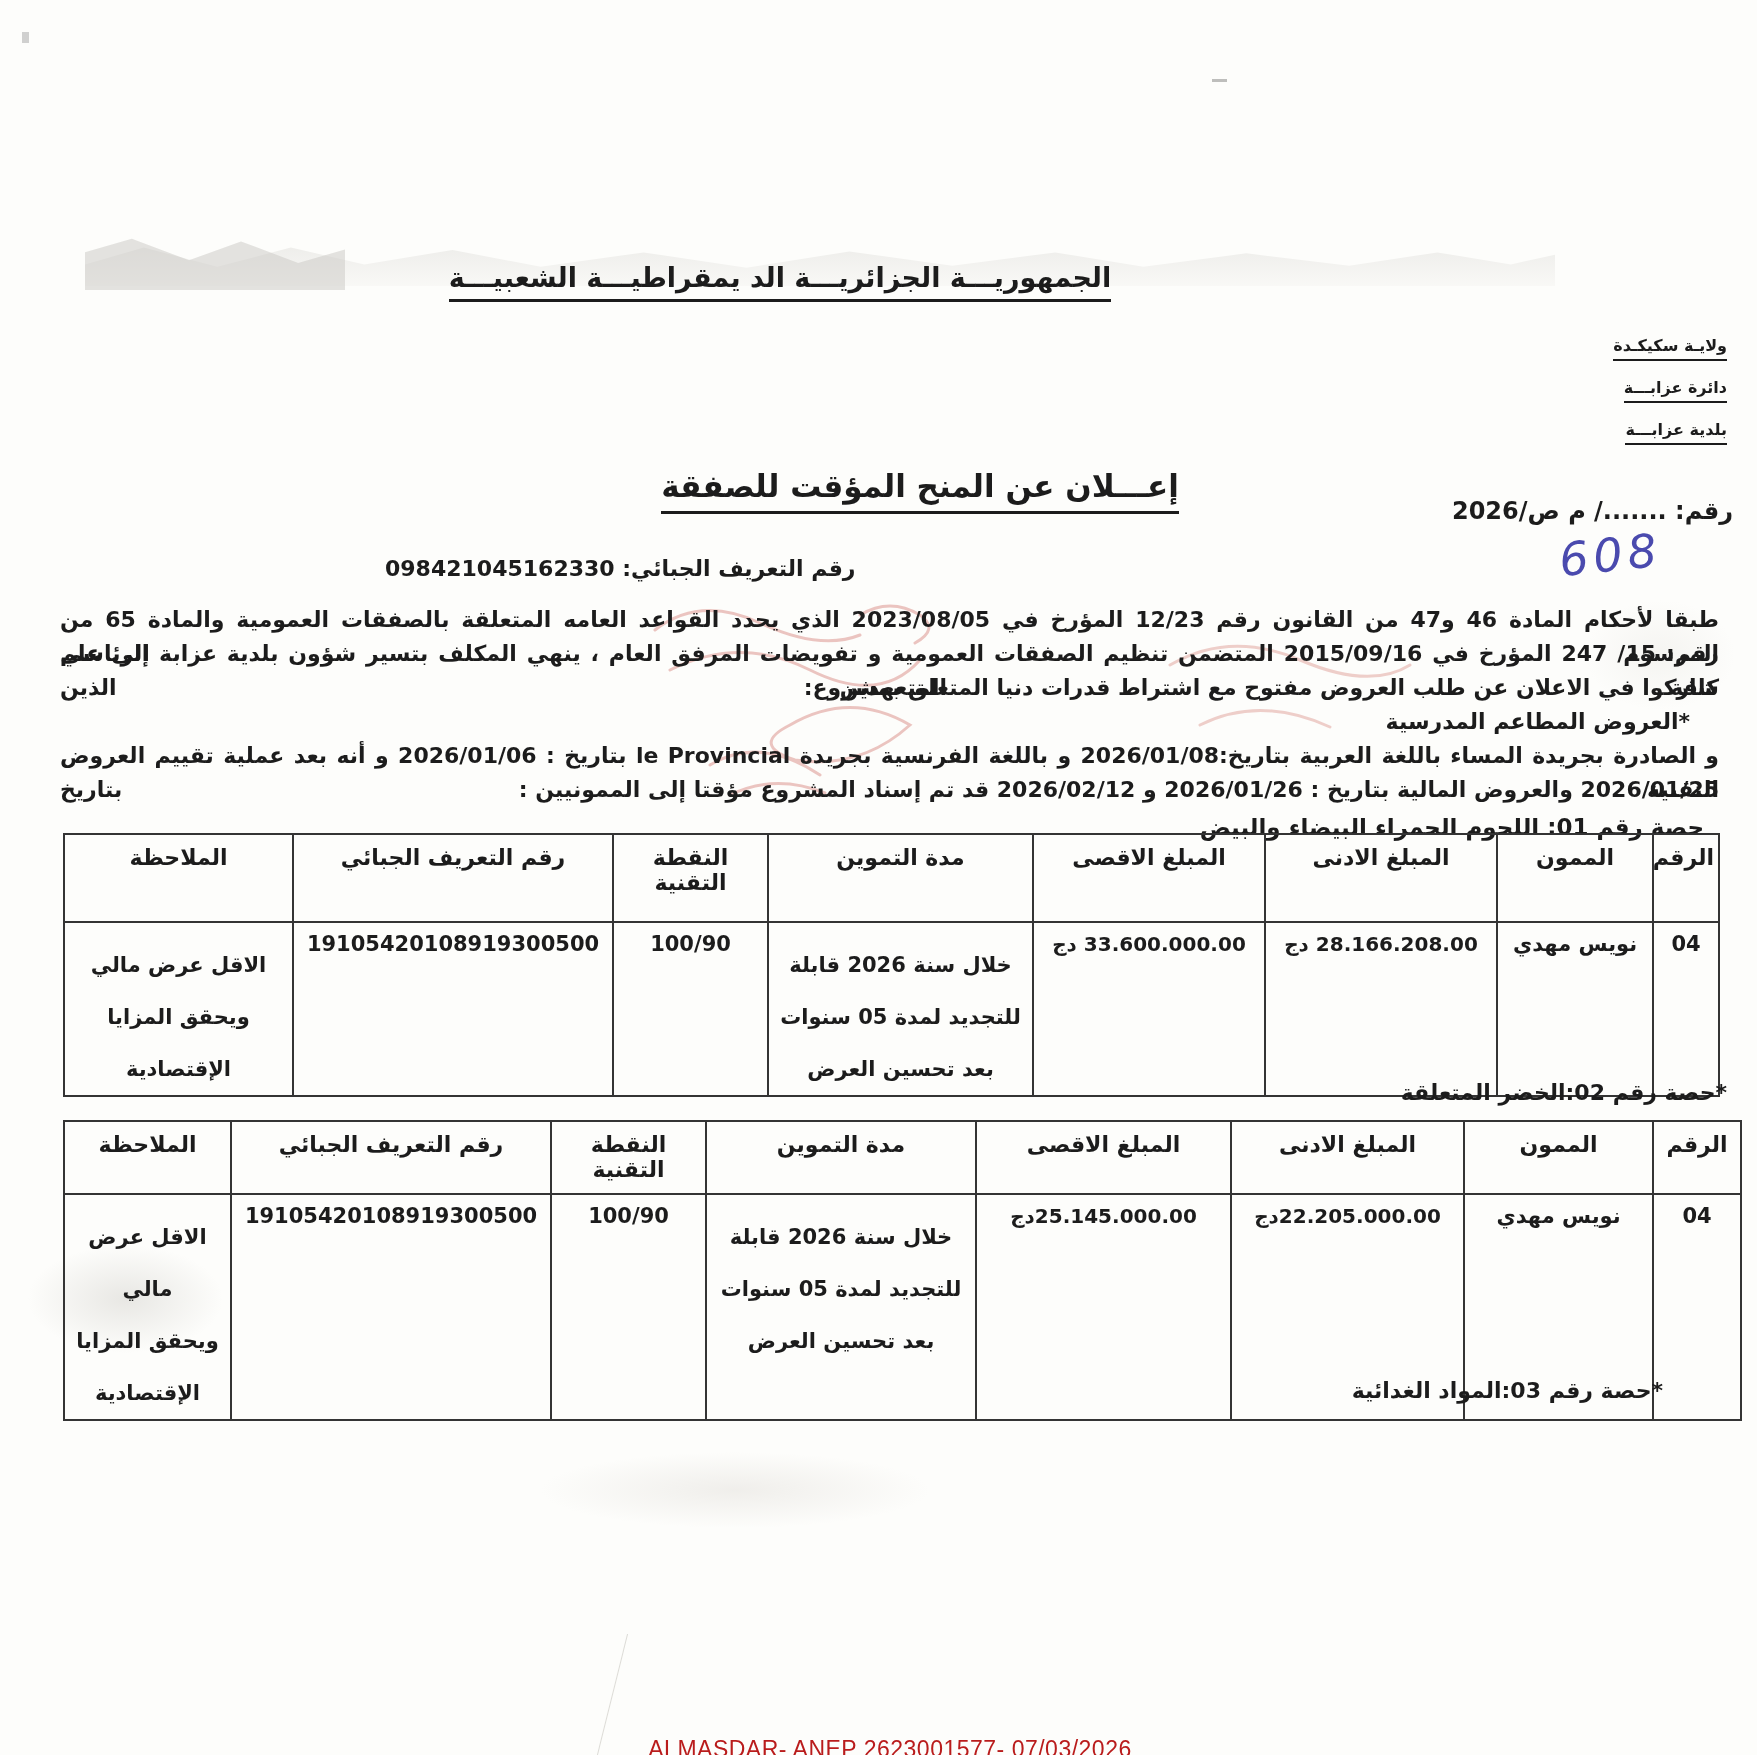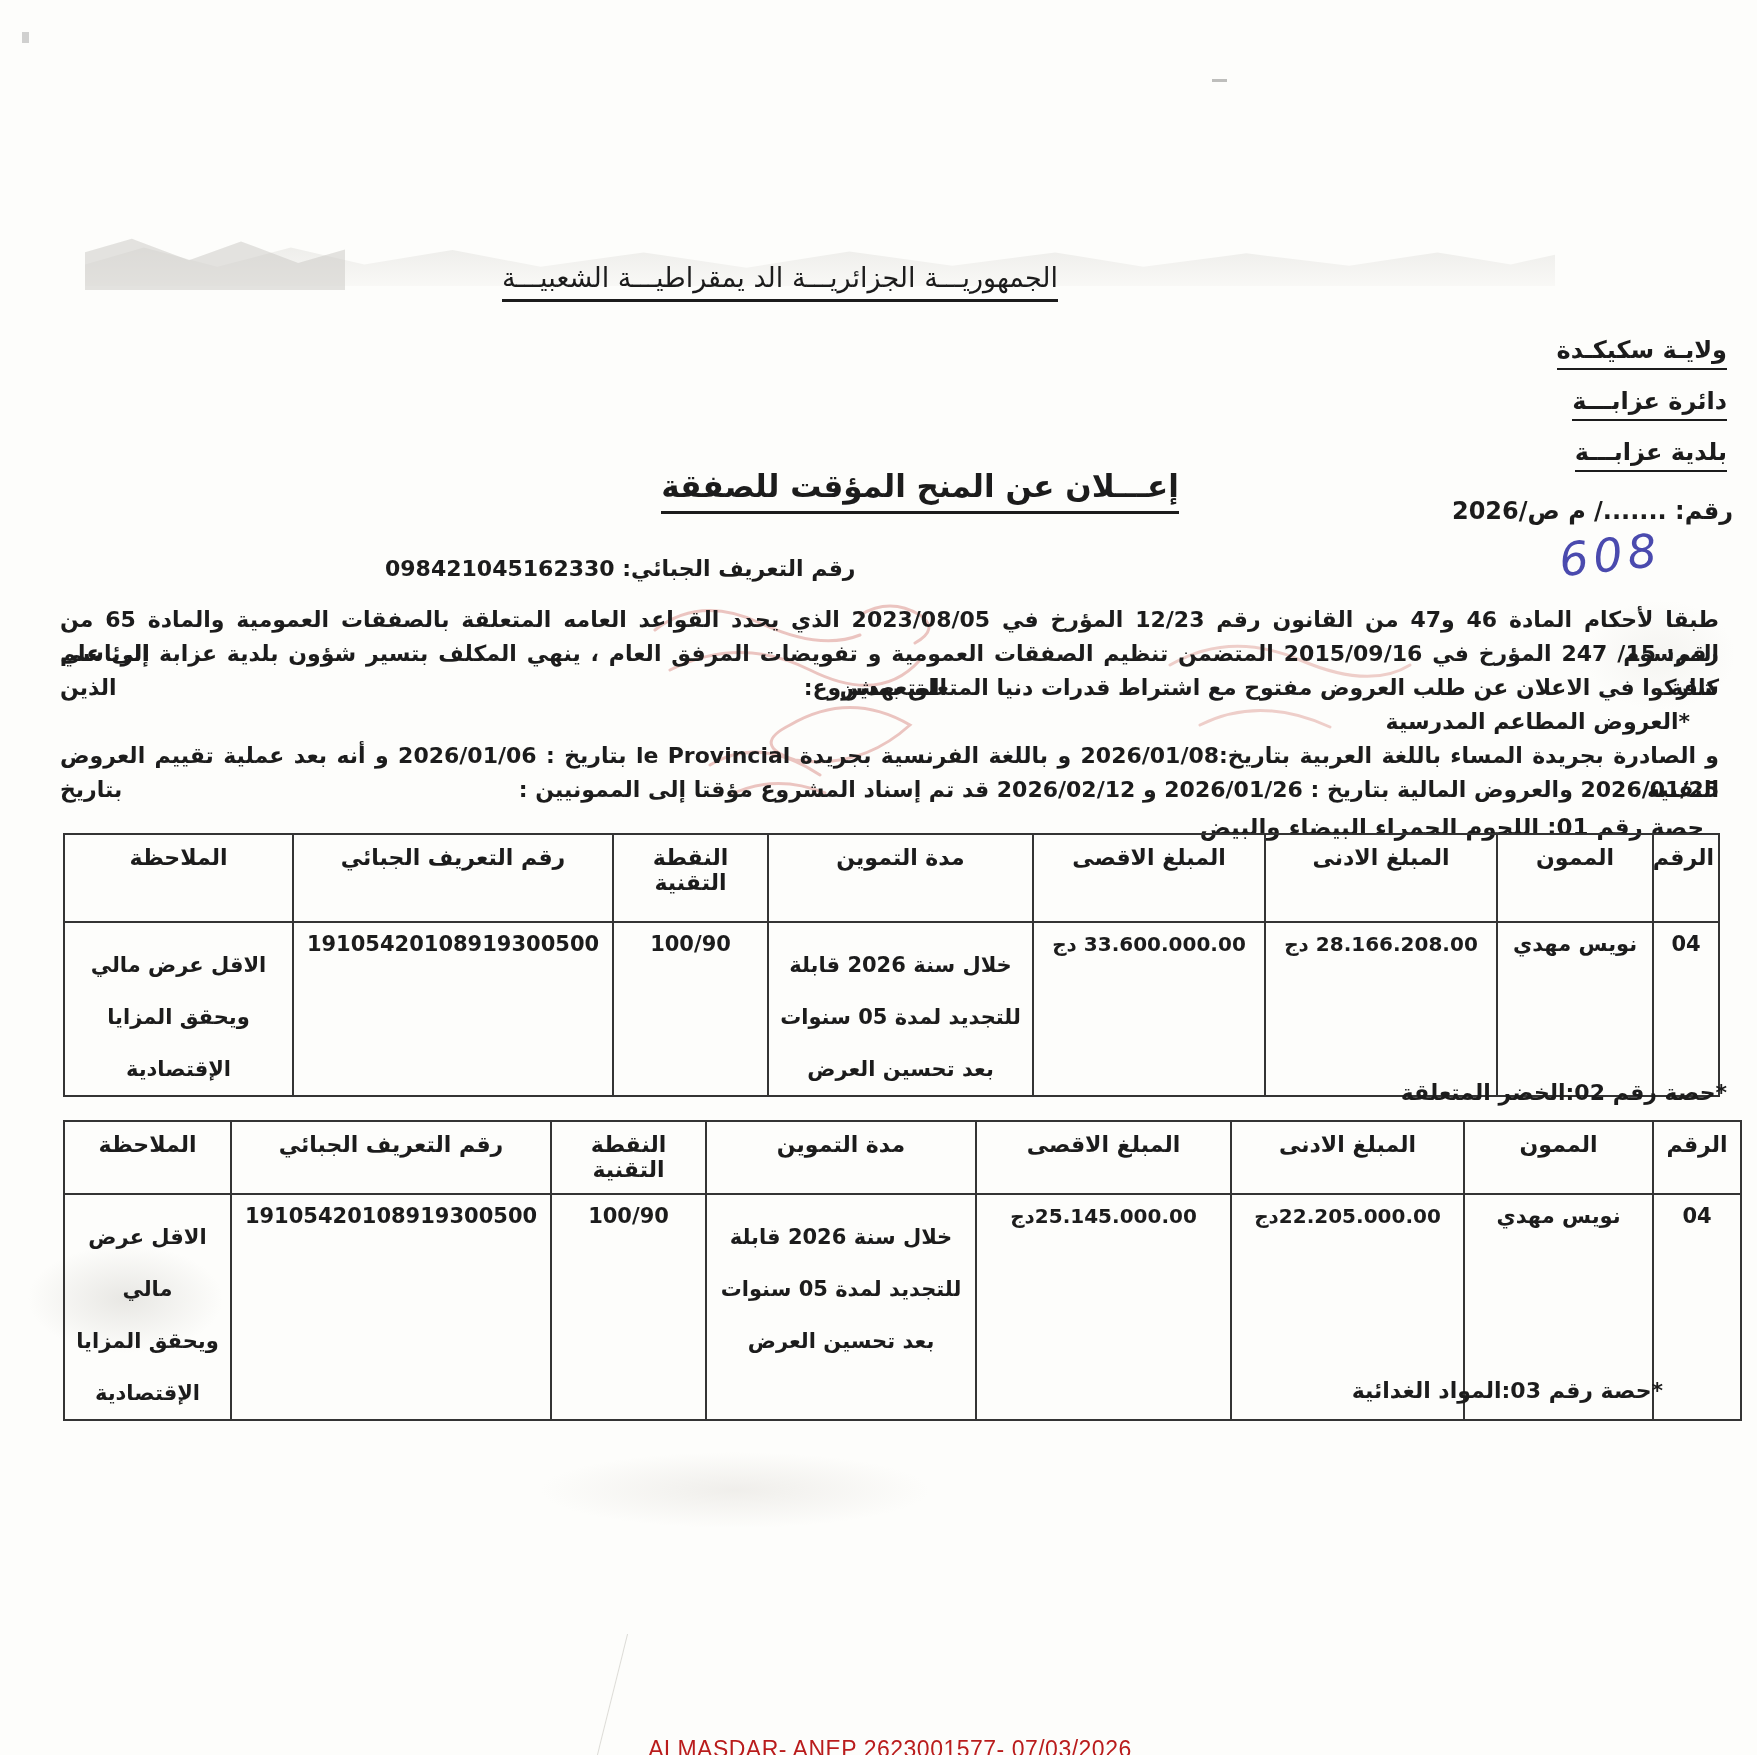--- a/index.html
+++ b/index.html
@@ -33,27 +33,27 @@
   .fold-line{
     position:absolute; left:612px; top:1634px; width:80px; height:121px;
     border-left:1px solid #d8d7d2; transform:skewX(-14deg); opacity:.9;
   }
   .speck1{position:absolute; left:1212px; top:79px; width:15px; height:3px; background:#8a8a88; opacity:.55;}
   .speck2{position:absolute; left:22px; top:32px; width:7px; height:11px; background:#9a9a98; opacity:.45;}
   .stamp-svg{position:absolute; pointer-events:none;}
   
   .republic{
     position:absolute; left:0; top:262px; width:1560px;
-    text-align:center; font-size:27px; font-weight:normal;
+    text-align:center; font-size:27px; font-weight:bold;
   }
   .republic span{border-bottom:3px solid #1c1c1c; padding-bottom:6px;}
   .agency-block{position:absolute; right:30px; top:336px; text-align:right;}
   .agency-line{margin-bottom:17px;}
   .agency-line span{
-    display:inline-block; font-size:24px; font-weight:bold;
+    display:inline-block; font-size:16px; font-weight:bold;
     border-bottom:2.5px solid #1c1c1c; padding-bottom:4px;
   }
   .ref-line{
     position:absolute; right:24px; top:497px;
     font-size:24px; font-weight:bold; text-align:right;
   }
   .handwritten{
     position:absolute; right:95px; top:528px;
     font-size:46px; font-style:italic; font-weight:400;
     color:#4a4aae; transform:rotate(-6deg); letter-spacing:5px;

